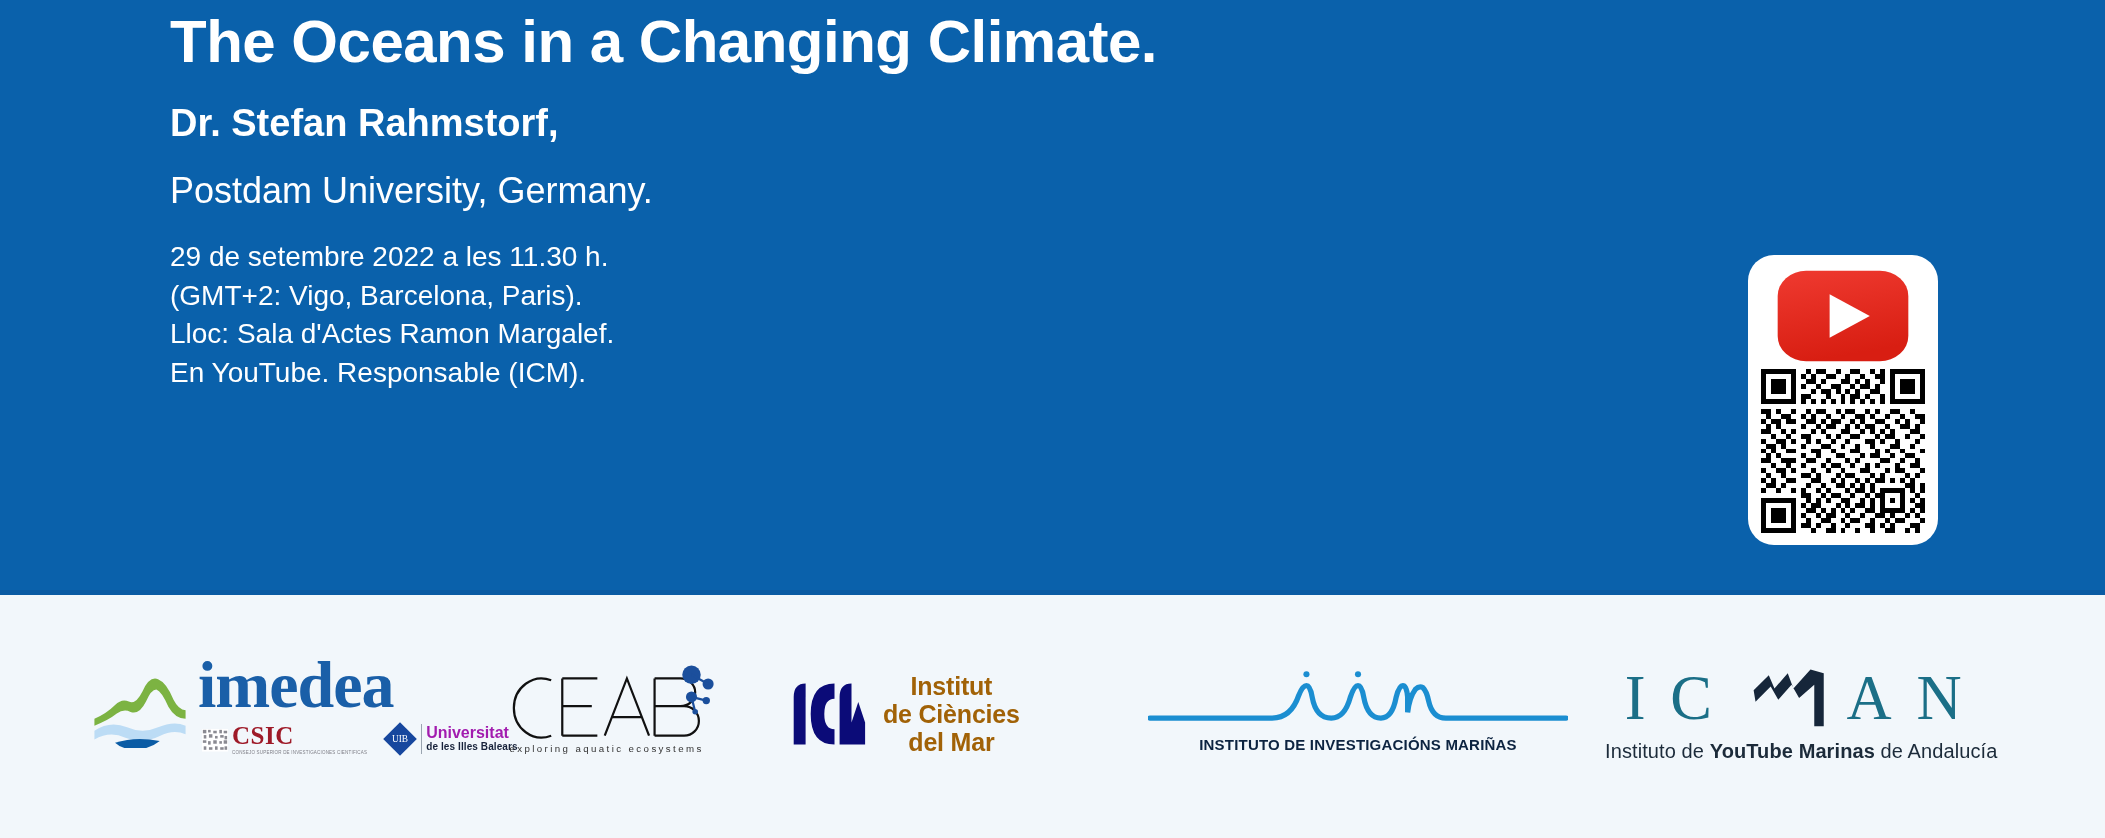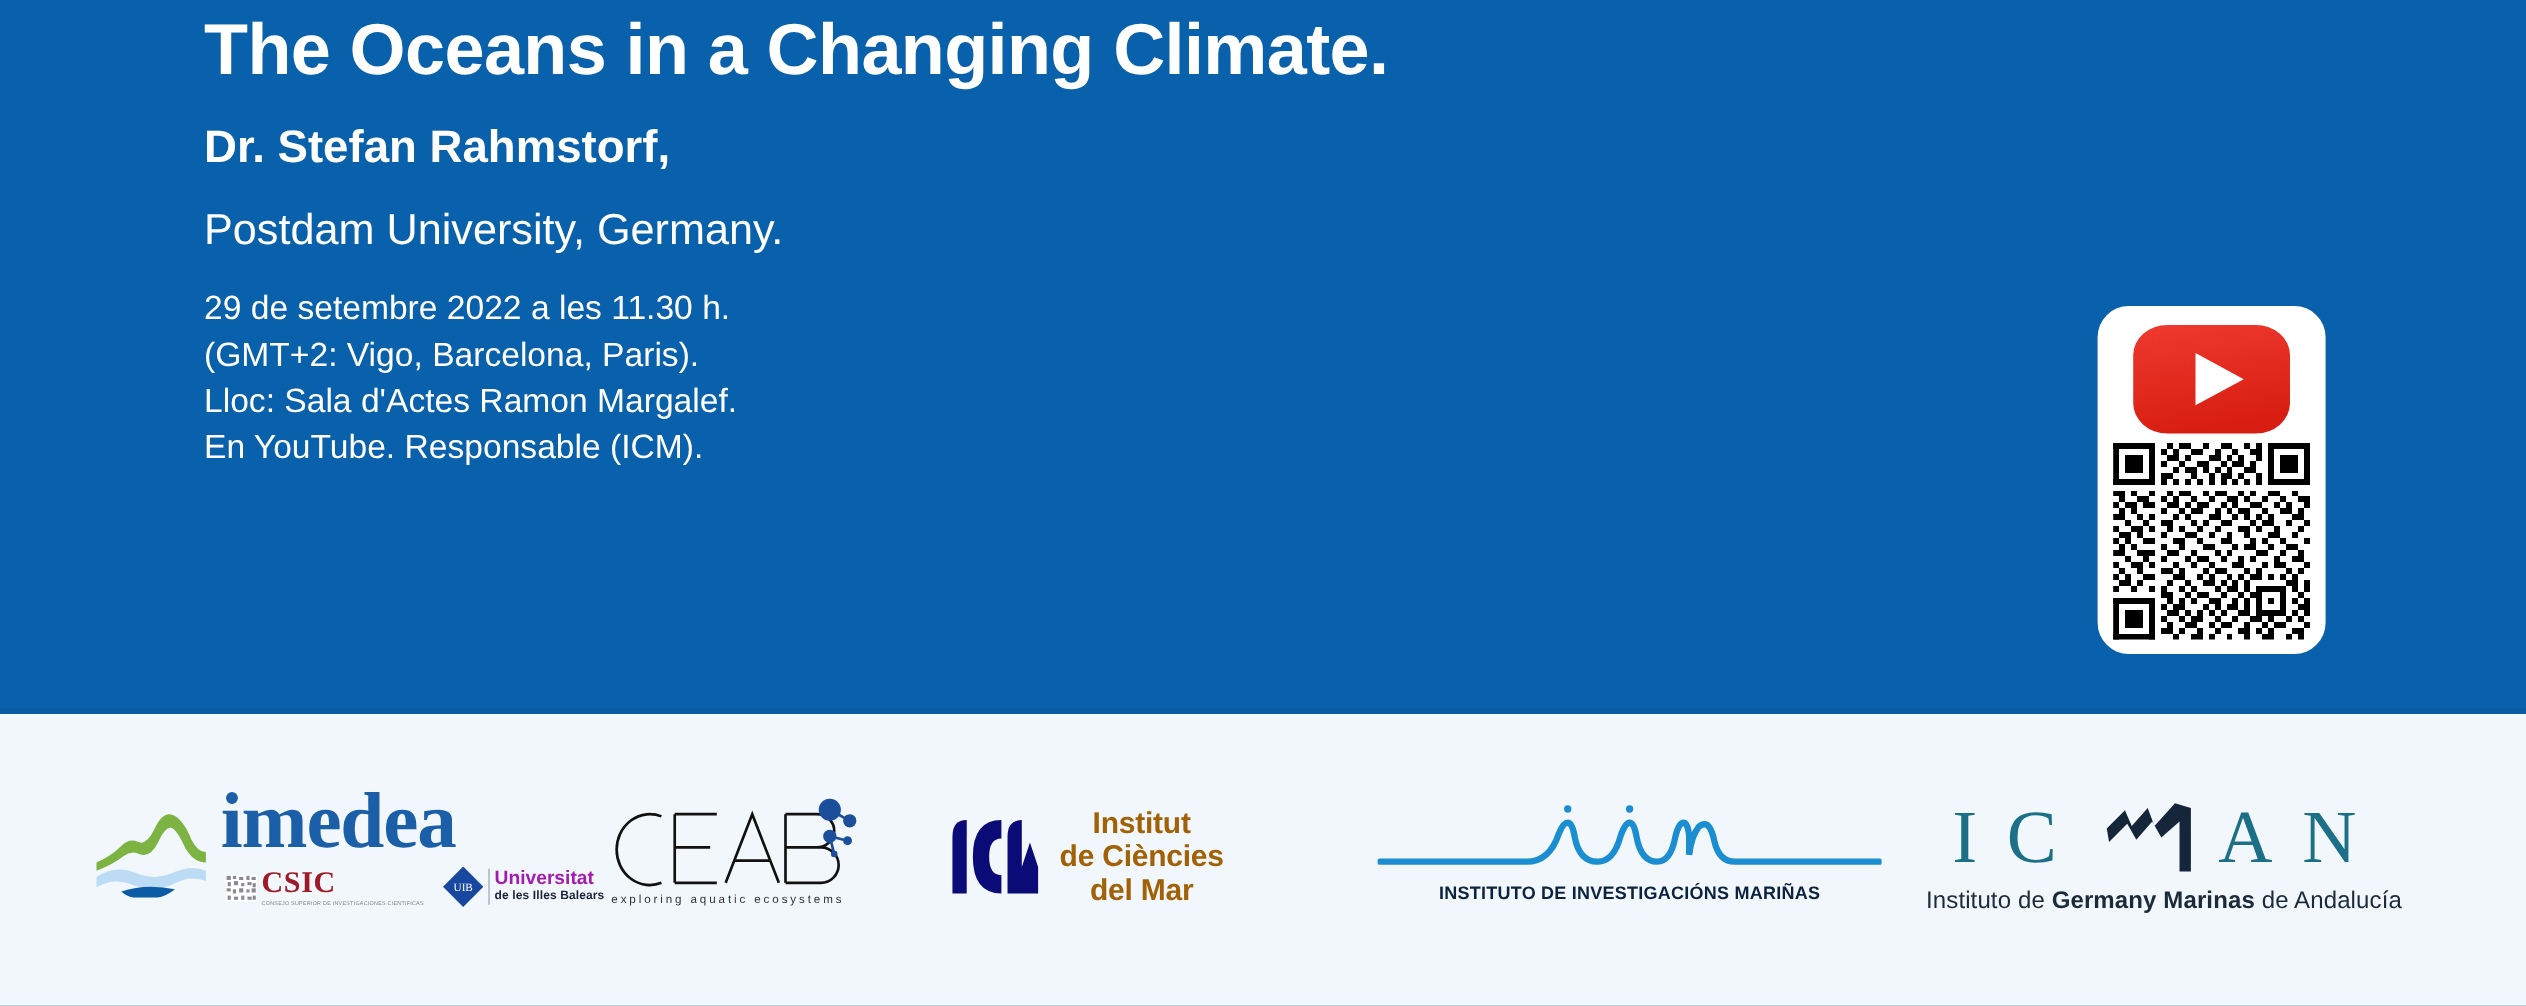--- a/index.html
+++ b/index.html
@@ -90,21 +90,21 @@
     width:2105px;height:243px;
     background:#f2f7fb;
   }
   .logo{
     position:absolute;
     display:flex;
     align-items:center;
   }
 
   
-  .logo-imedea{left:78px;top:655px;}
+  .logo-imedea{left:92px;top:655px;}
   .imedea-mark{width:96px;height:86px;flex:none;margin-right:10px;}
   .imedea-right{display:flex;flex-direction:column;}
   .imedea-word{
     font-family:"Liberation Serif", serif;
     font-size:66px;
     font-weight:bold;
     color:#1a5fa8;
     line-height:0.92;
     letter-spacing:-1px;
   }
@@ -617,17 +617,17 @@
     <svg class="icman-mark" viewBox="0 0 400 76">
       <g fill="#1b6f87" font-family="Liberation Serif, serif" font-size="66">
         <text x="14" y="62">I</text>
         <text x="62" y="62">C</text>
         <text x="248" y="62">A</text>
         <text x="322" y="62">N</text>
       </g>
       <path d="M150 32 L166 16 L172 30 L186 14 L192 30 L210 10 L224 14 L224 70 L214 70 L214 26 L198 40 L190 26 L176 42 L168 28 L152 44 Z" fill="#16263a"></path>
     </svg>
     <div class="icman-txt">
-      <span>Instituto de </span><b>Germany Marinas</b><span> de Andalucía</span>
+      <span>Instituto de </span><b>YouTube Marinas</b><span> de Andalucía</span>
     </div>
   </div>
 
 </div>
 
 </body></html>

